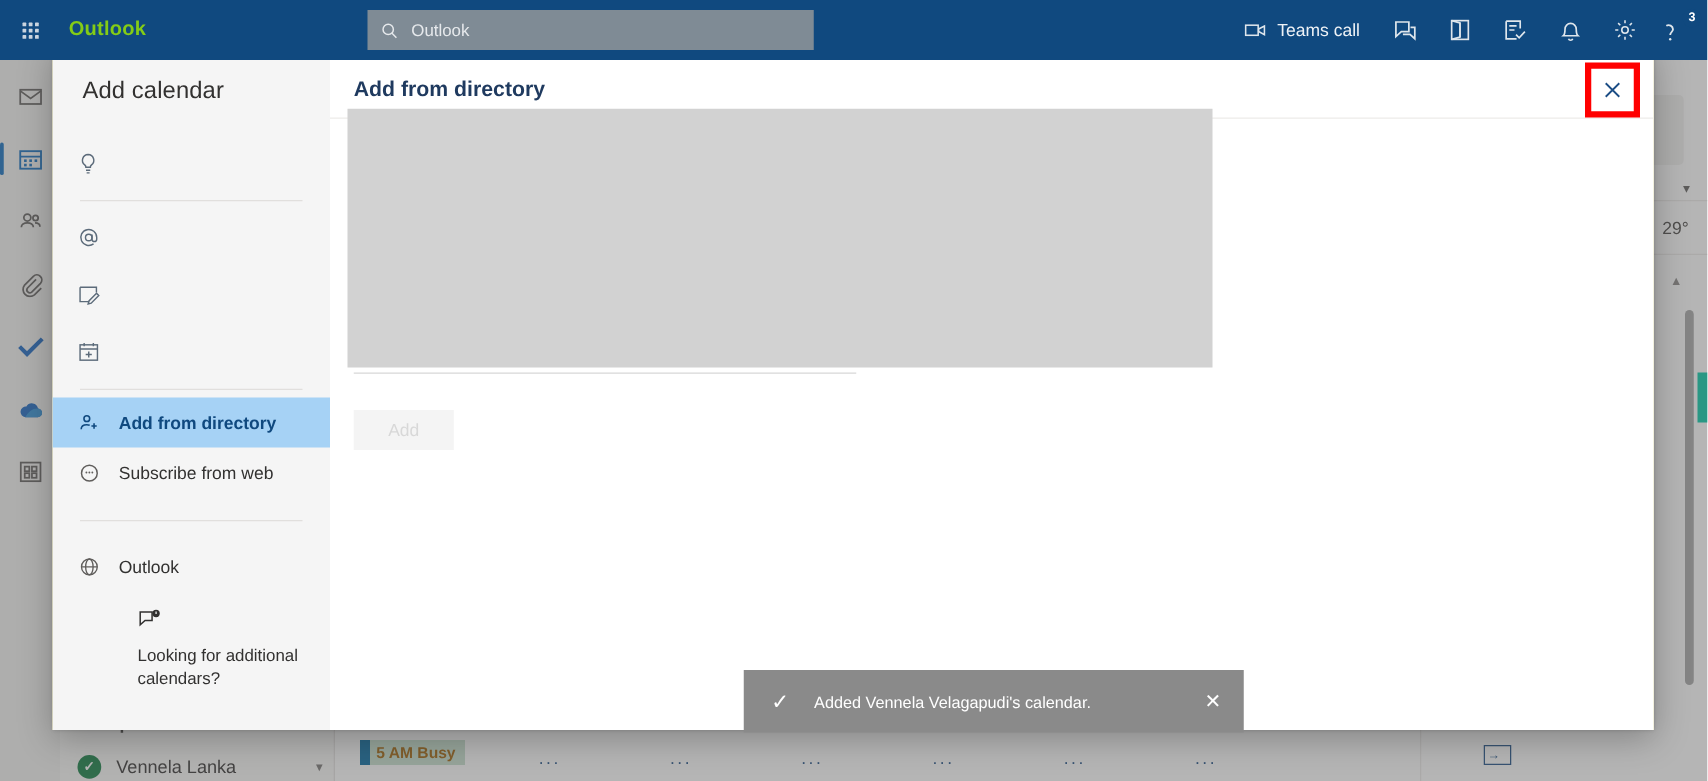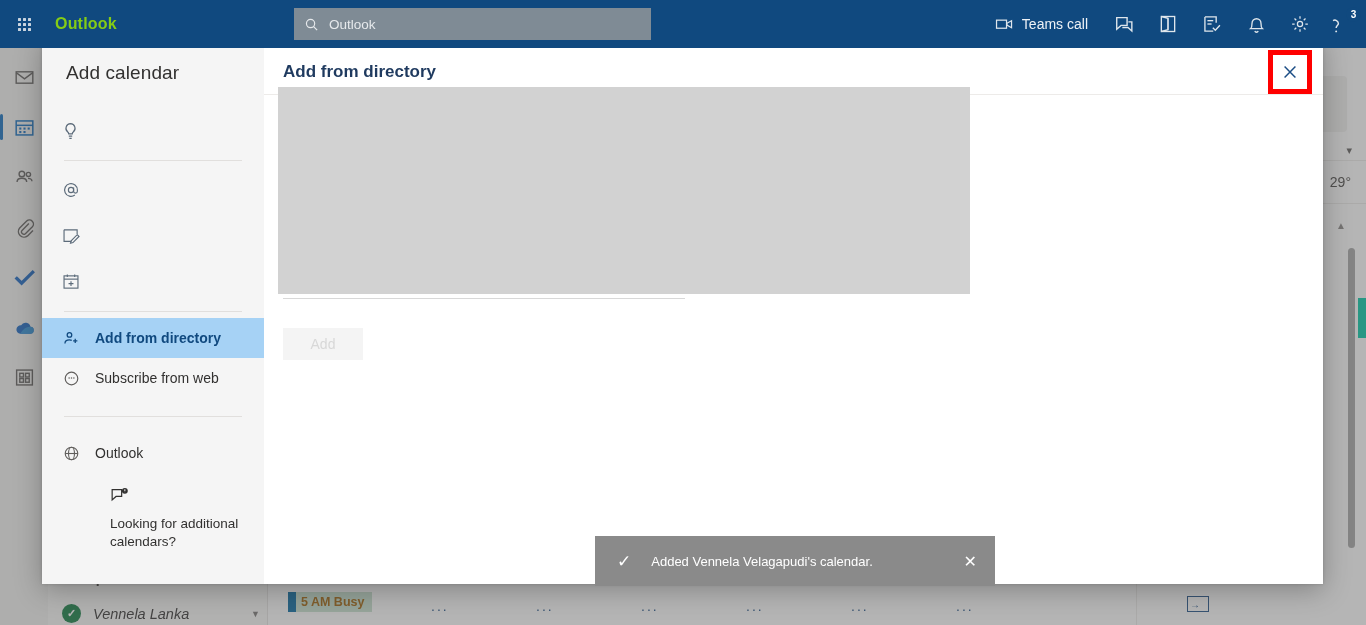--- a/index.html
+++ b/index.html
@@ -58,21 +58,21 @@
   .bg-left-panel {
     position: absolute; left: 48px; top: 0; width: 220px; height: 577px;
     background: #faf9f8; border-right: 1px solid #e6e4e2;
   }
   .bg-section-title { position: absolute; left: 22px; top: 522px; font-size: 14px; color: #484644; font-weight: 600; }
   .bg-person-row { position: absolute; left: 14px; top: 556px; width: 206px; display: flex; align-items: center; gap: 12px; }
   .chk-circle {
     width: 19px; height: 19px; border-radius: 50%; background: #107c41;
     display: flex; align-items: center; justify-content: center; color: #fff; font-size: 11px; font-weight: 700;
   }
-  .bg-person-name { font-size: 14.5px; color: #323130; font-style: italic; }
+  .bg-person-name { font-size: 14.5px; color: #323130; }
   .bg-caret { position: absolute; right: 8px; color: #797775; font-size: 9px; }
 
   .bg-grid { position: absolute; left: 269px; top: 0; right: 230px; height: 577px; background: #ffffff; }
   .bg-event {
     position: absolute; left: 19px; top: 544px; width: 84px; height: 20px;
     background: #c7e0ce; border-left: 8px solid #0369a1;
     font-size: 12.5px; color: #a16207; display: flex; align-items: center; padding-left: 5px; font-weight: 600;
   }
   .bg-dots { position: absolute; top: 550px; color: #1b4d85; font-size: 14px; letter-spacing: 2px; }
 

